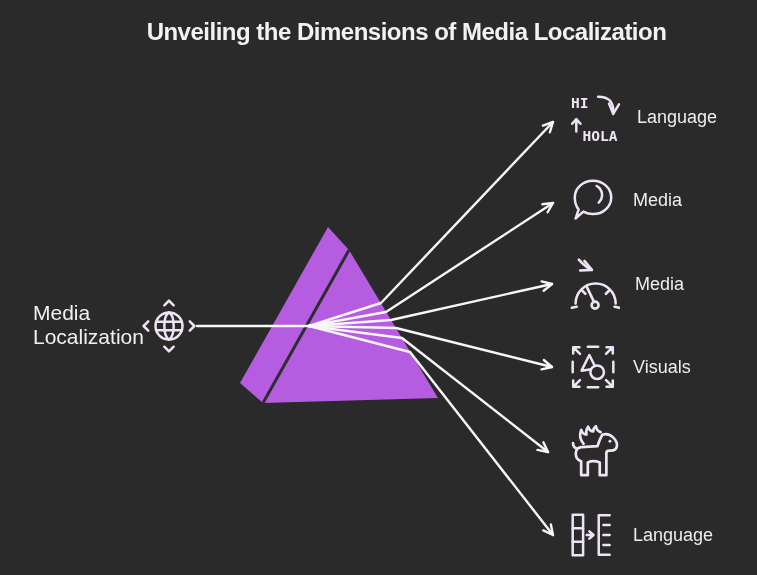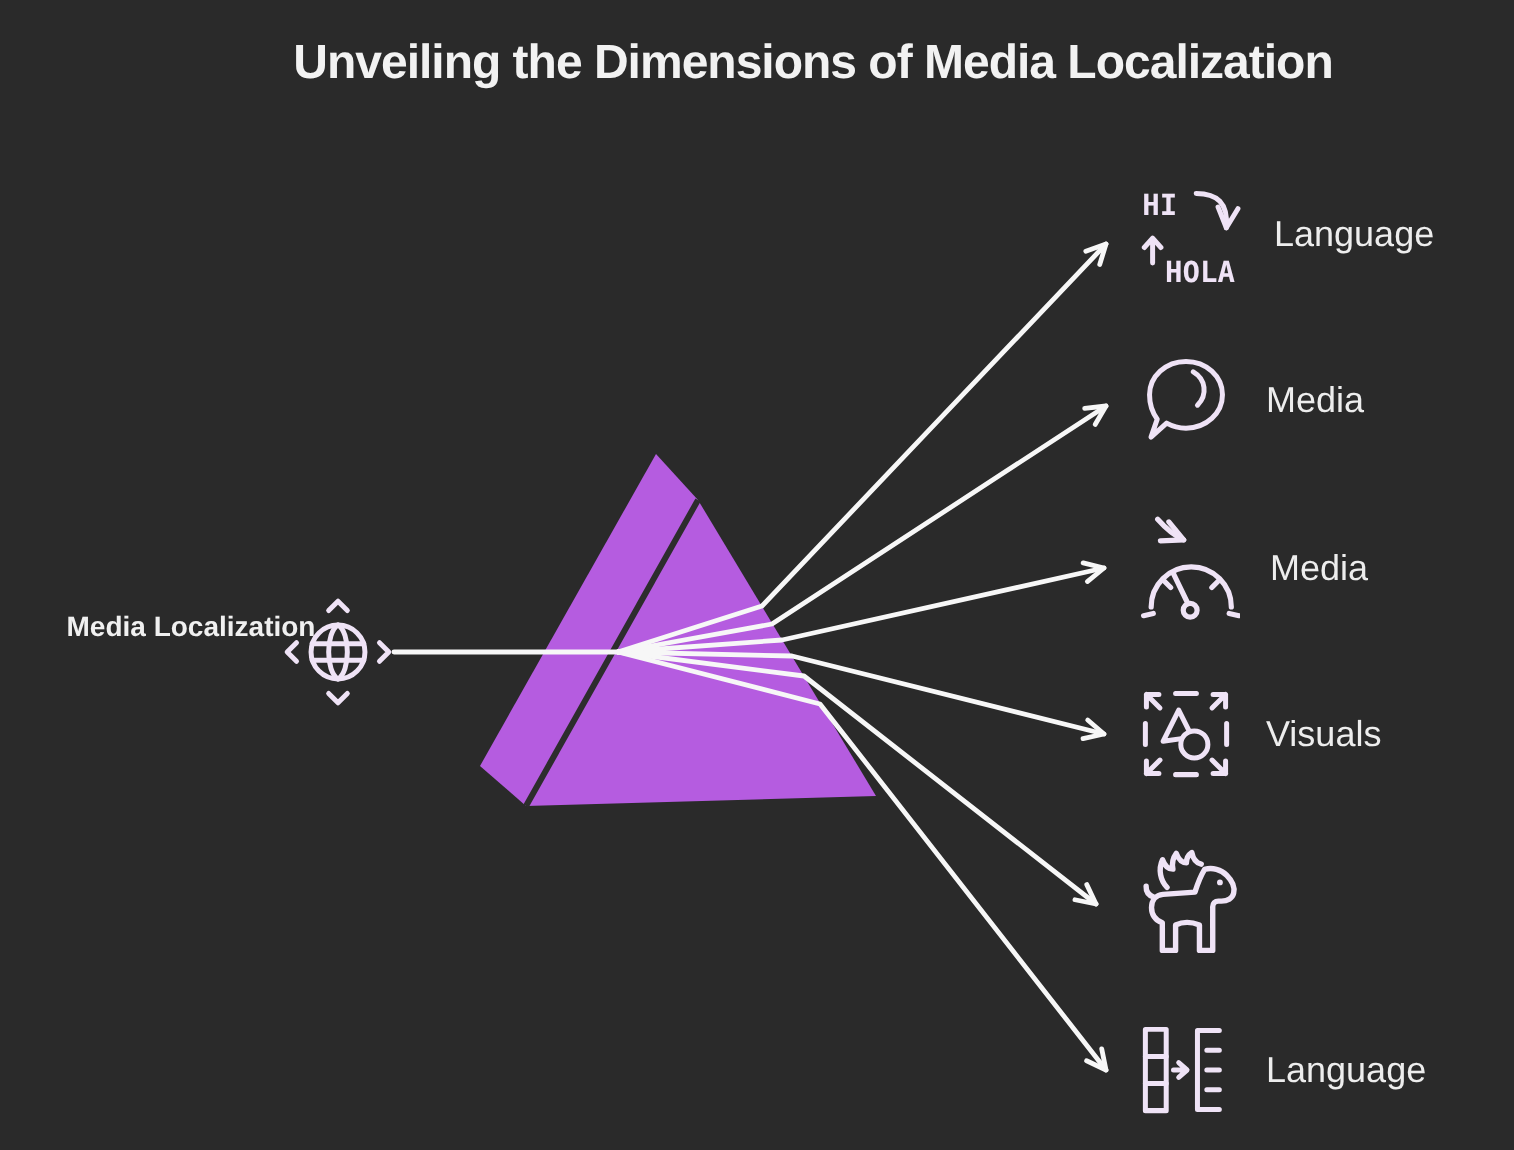--- a/index.html
+++ b/index.html
@@ -10,21 +10,21 @@
   }
   .title{
     position:absolute;top:18px;left:0;width:757px;
     text-align:center;color:#f2f2f2;font-size:24px;font-weight:bold;
     letter-spacing:-0.5px;
     padding-left:28px;
   }
   .stage{position:absolute;left:0;top:0;width:757px;height:575px;}
   .source-label{
     position:absolute;left:33px;top:301px;width:125px;
-    text-align:center;color:#f0f0f0;font-size:14px;line-height:24px;font-weight:bold;
+    text-align:left;color:#f0f0f0;font-size:21px;line-height:24px;
   }
   .globe{position:absolute;left:141px;top:298px;}
   .row{
     position:absolute;left:568px;height:56px;width:190px;
     display:flex;align-items:center;
   }
   .row .label{margin-left:15px;color:#ededed;font-size:18px;white-space:nowrap;}
   .row svg{flex:0 0 auto;}
   .icon-mono-text{
     font-family:"DejaVu Sans Mono", monospace;

